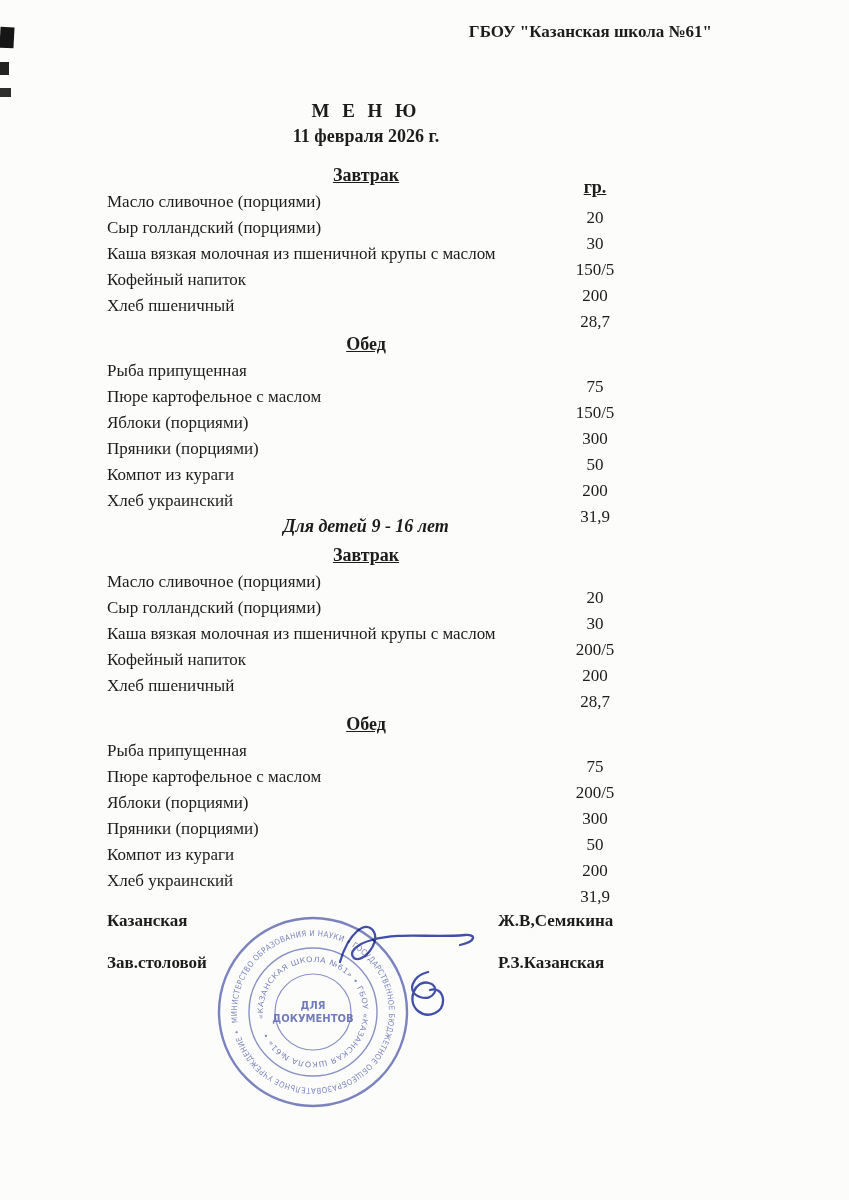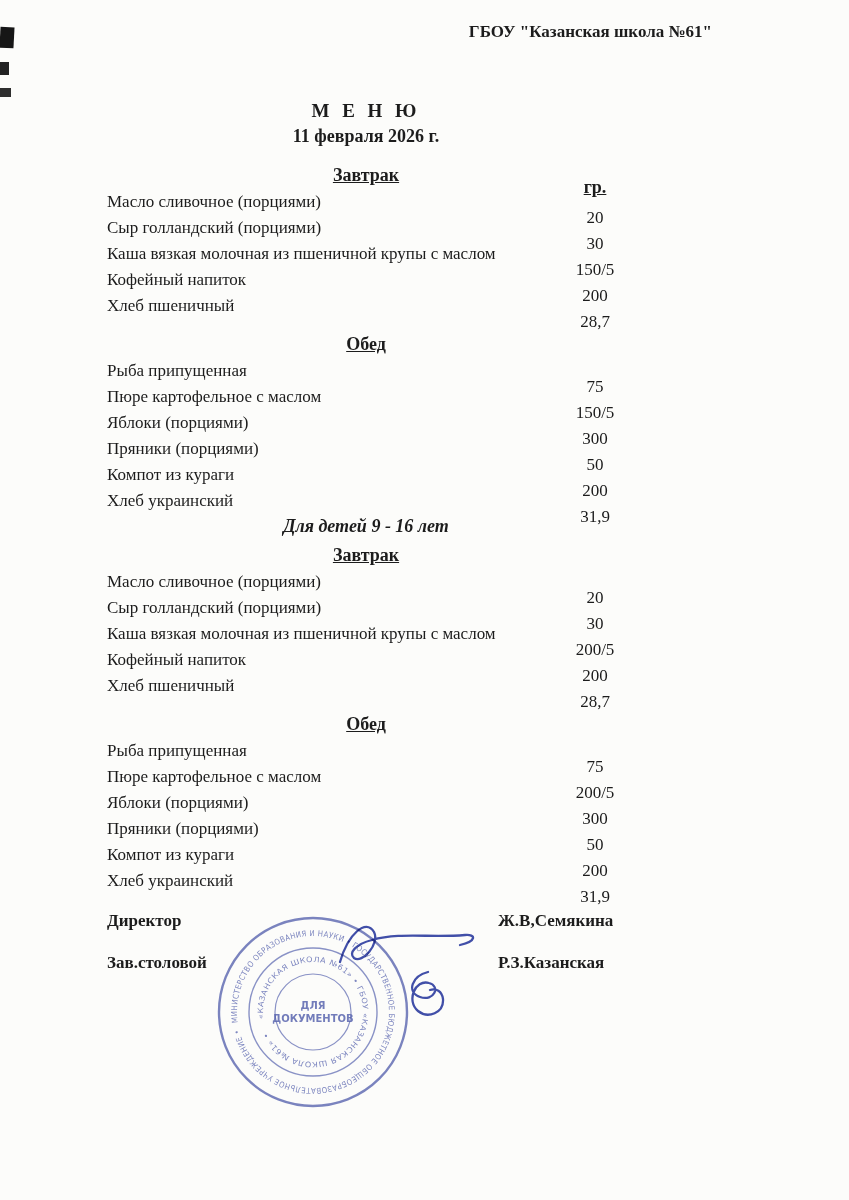--- a/index.html
+++ b/index.html
@@ -119,21 +119,21 @@
             <div class="row"><span class="item-name">Пюре картофельное с маслом</span><span class="item-amount">200/5</span></div>
             <div class="row"><span class="item-name">Яблоки (порциями)</span><span class="item-amount">300</span></div>
             <div class="row"><span class="item-name">Пряники (порциями)</span><span class="item-amount">50</span></div>
             <div class="row"><span class="item-name">Компот из кураги</span><span class="item-amount">200</span></div>
             <div class="row"><span class="item-name">Хлеб украинский</span><span class="item-amount">31,9</span></div>
           </div>
         </div>
       </div>
 
     <div class="sign-row first">
-      <span>Директор</span>
+      <span>Казанская</span>
       <span class="sign-name">Ж.В,Семякина</span>
     </div>
     <div class="sign-row second">
       <span>Зав.столовой</span>
       <span class="sign-name">Р.З.Казанская</span>
     </div>
   </div>
 
   <svg class="stamp-svg" viewBox="0 0 200 200">
     <defs>

